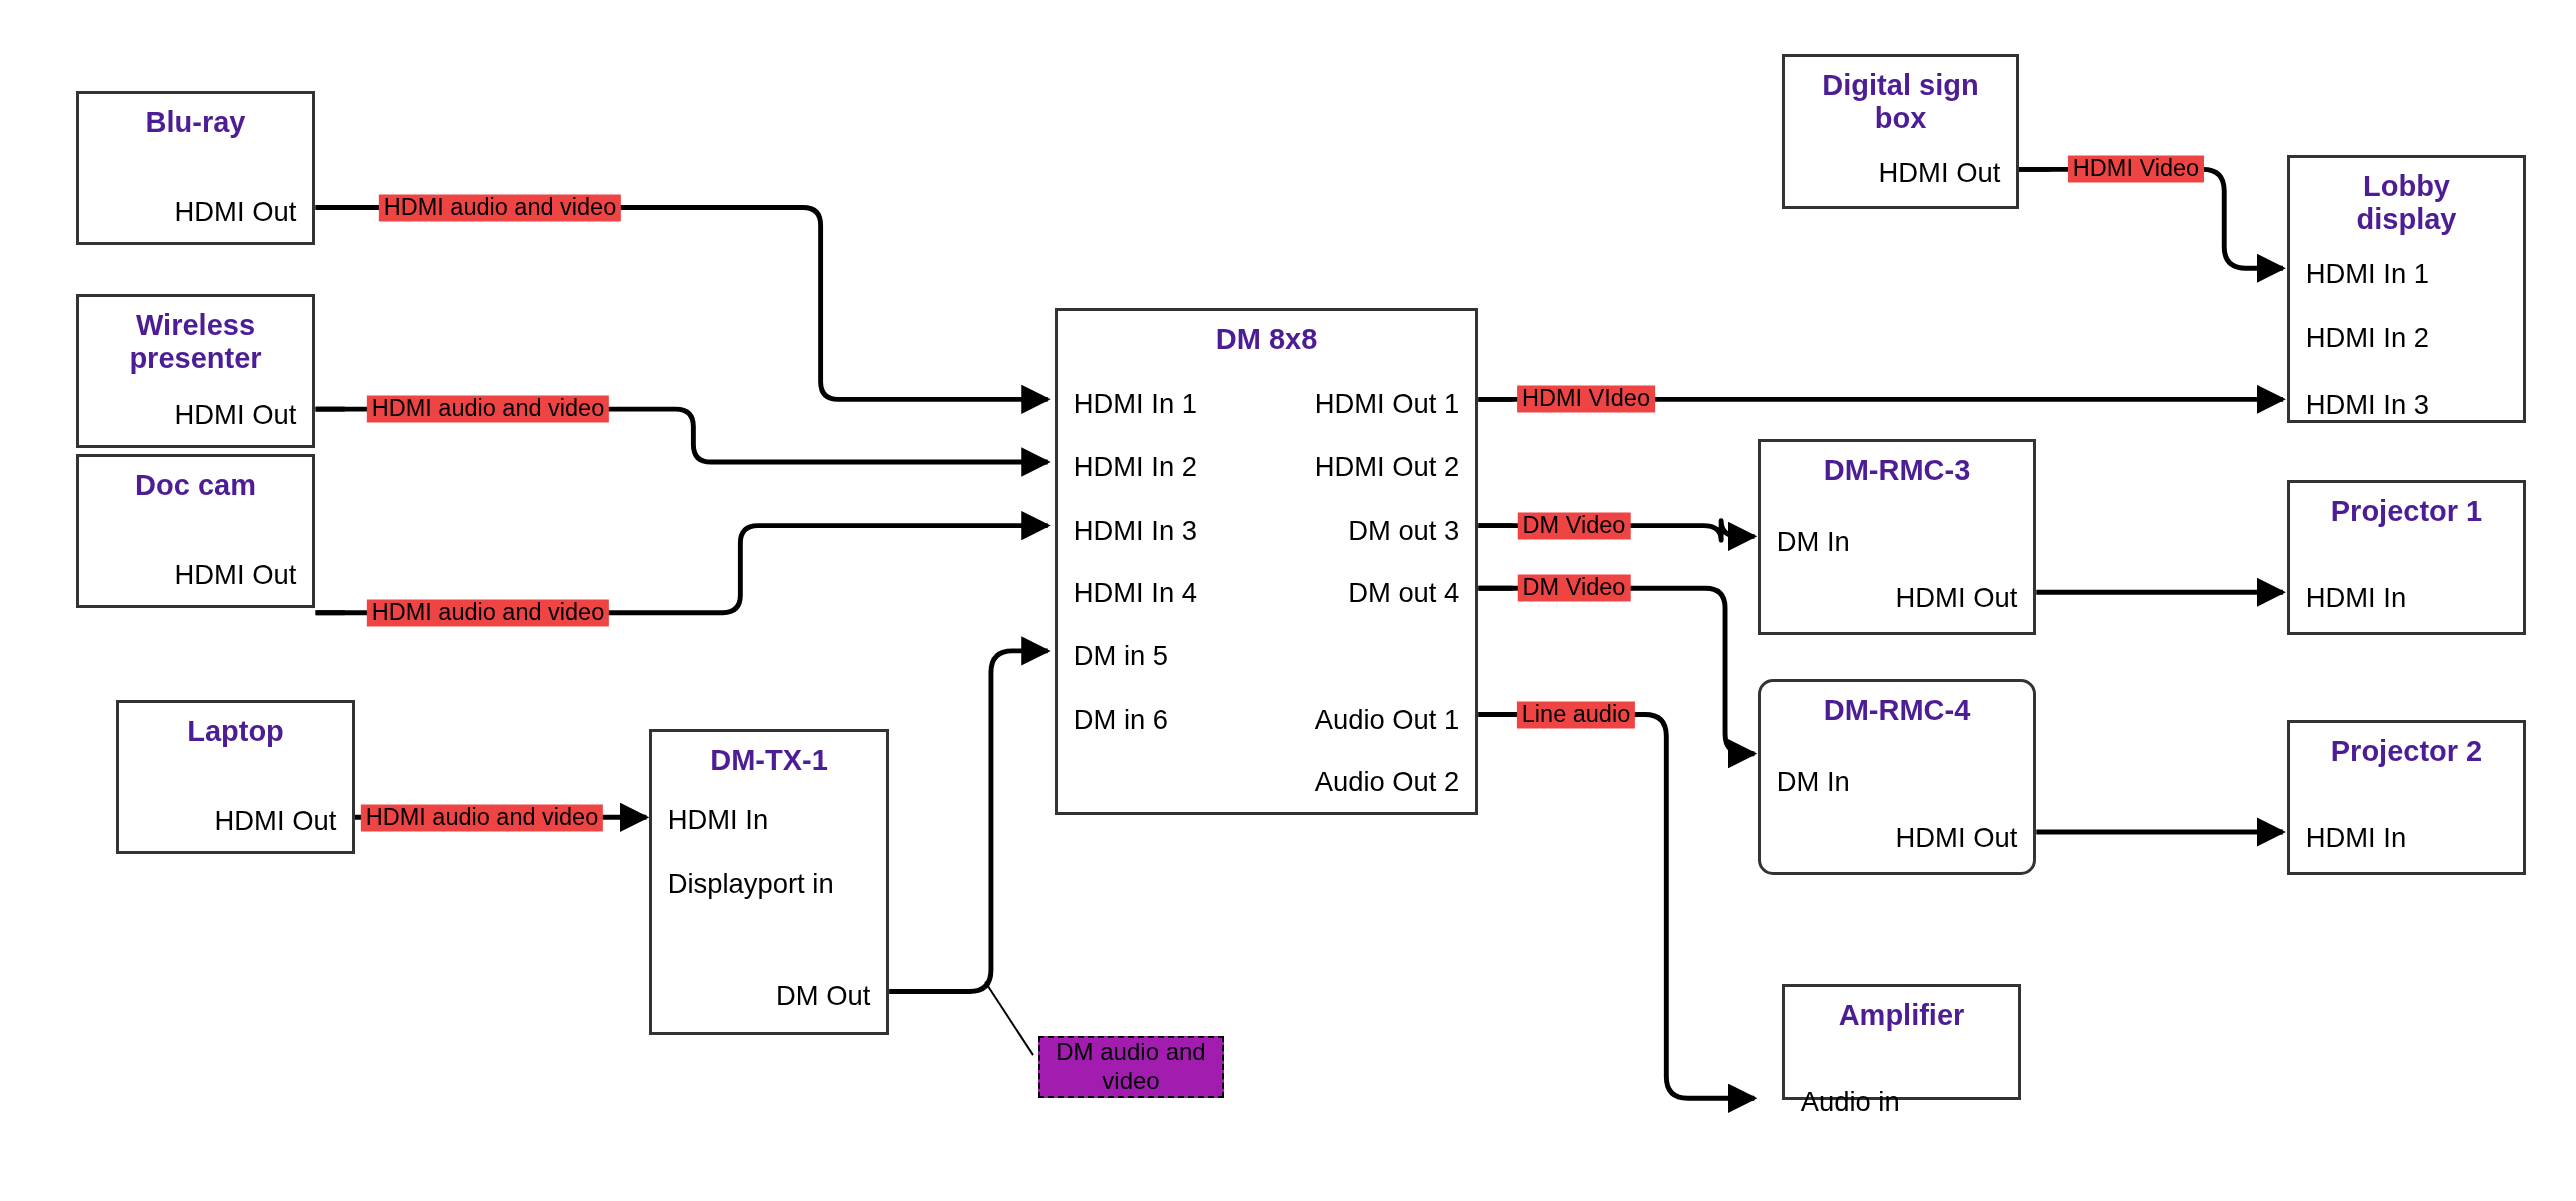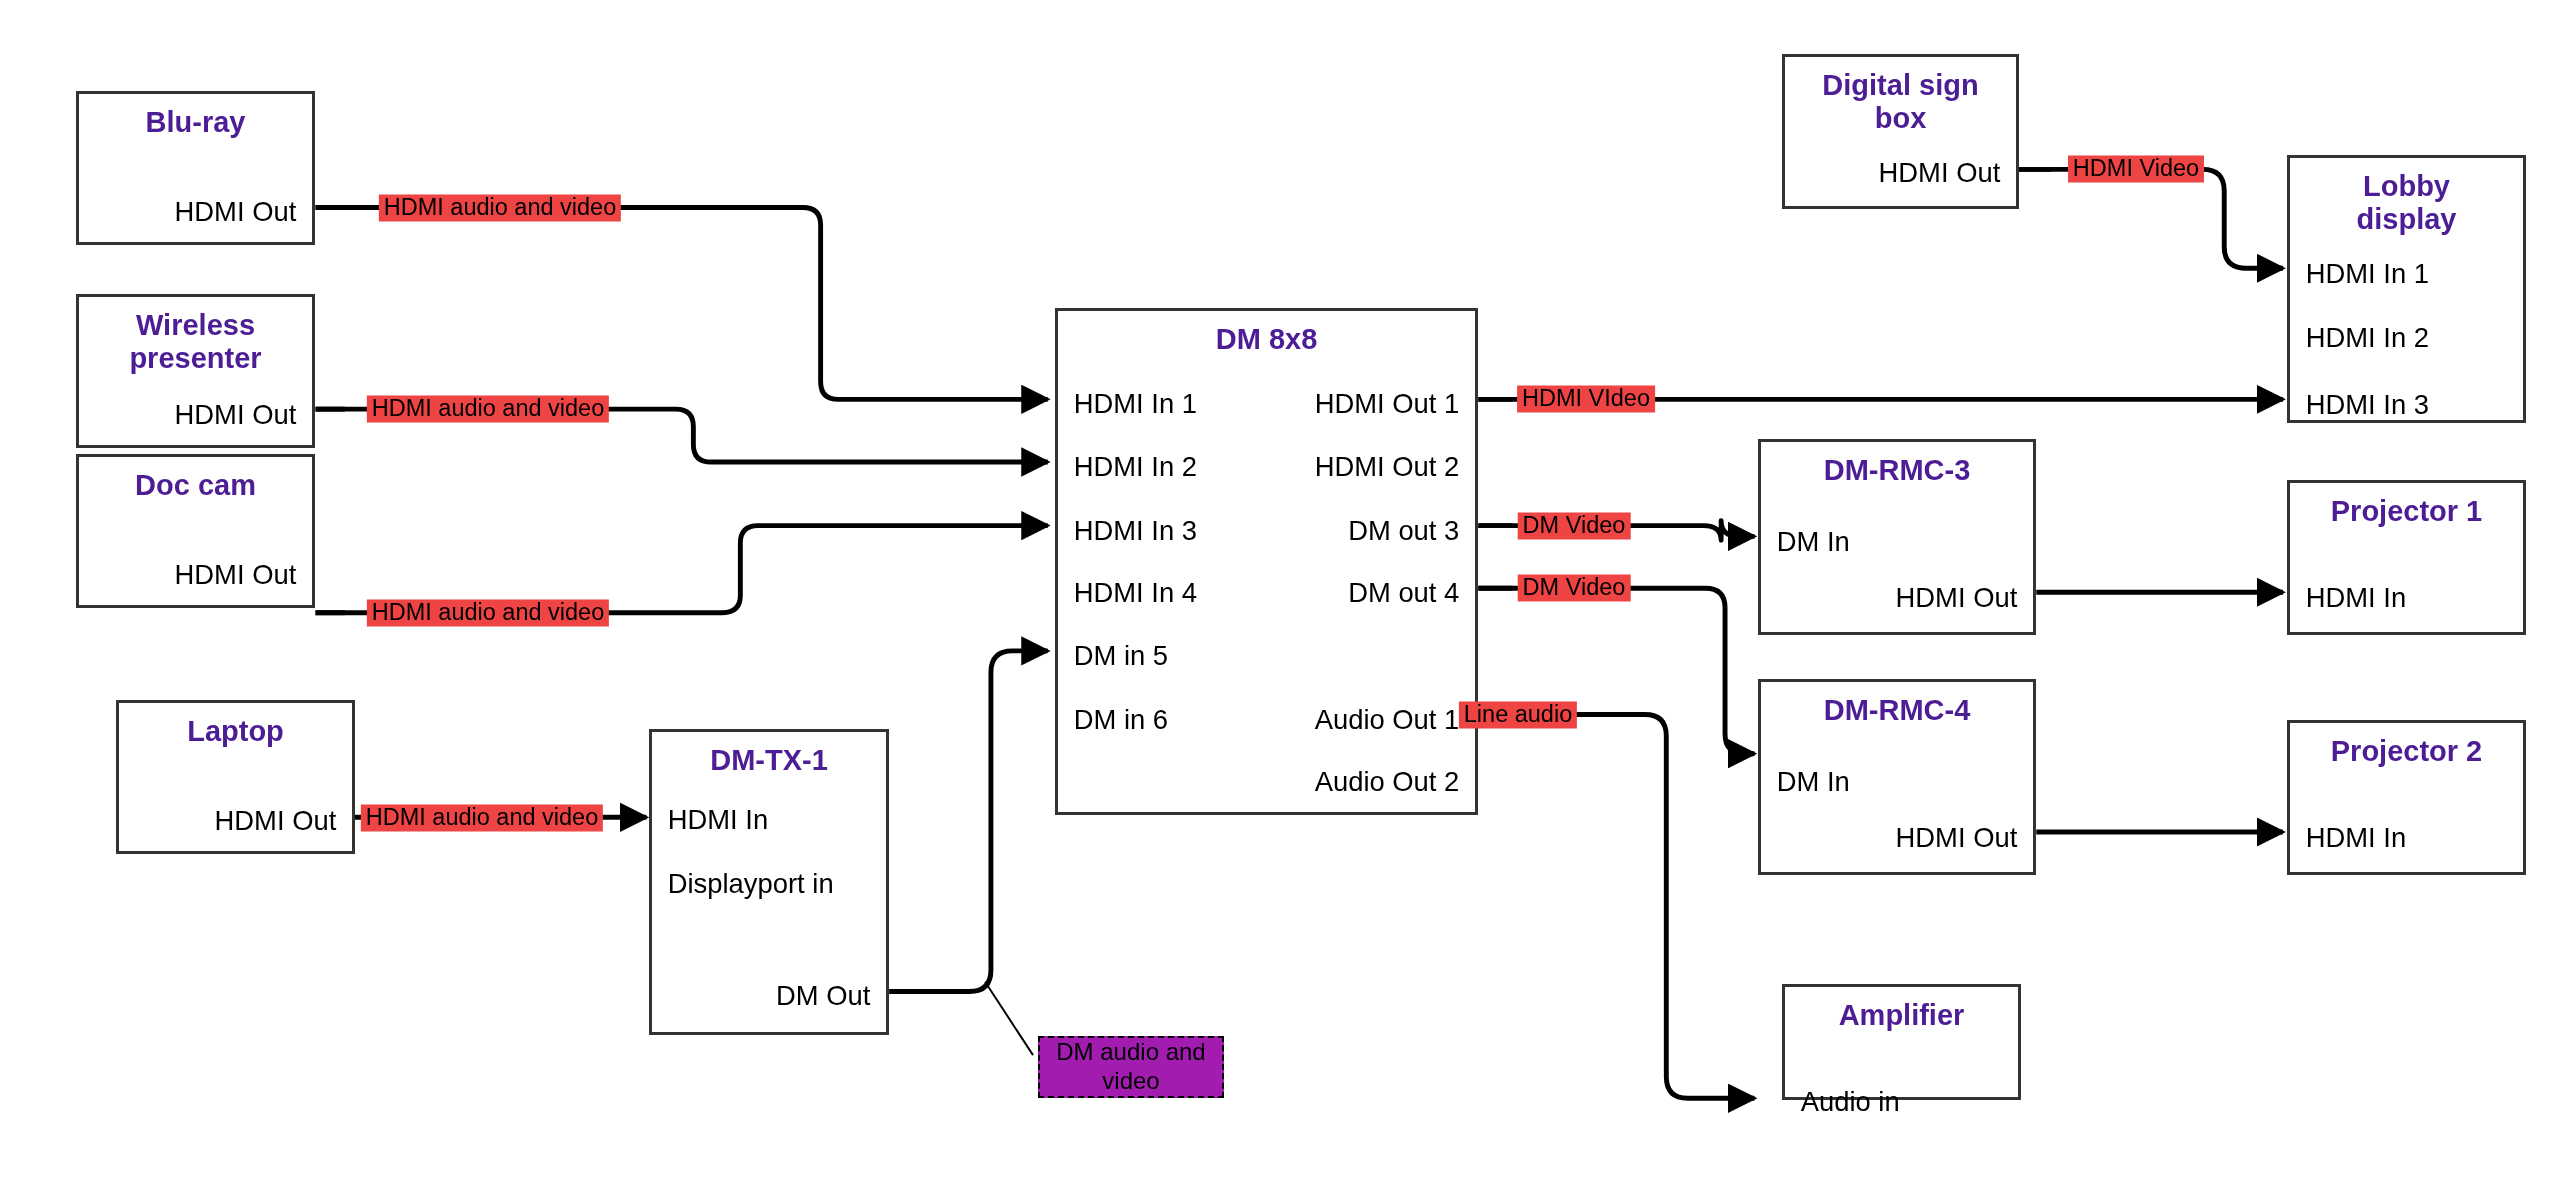--- a/index.html
+++ b/index.html
@@ -193,21 +193,21 @@
     <div class="port left" style="top:164px;">HDMI In 2</div>
     <div class="port left" style="top:231px;">HDMI In 3</div>
   </div>
 
   <div class="node" style="left:1758px; top:439px; width:278px; height:196px;">
     <div class="node-title">DM-RMC-3</div>
     <div class="port left" style="top:84px;">DM In</div>
     <div class="port right" style="top:140px;">HDMI Out</div>
   </div>
 
-  <div class="node" style="left:1758px; top:679px; width:278px; height:196px;">
+  <div class="node" style="left:1758px; top:679px; width:278px; height:196px;border-radius:15px;">
     <div class="node-title">DM-RMC-4</div>
     <div class="port left" style="top:84px;">DM In</div>
     <div class="port right" style="top:140px;">HDMI Out</div>
   </div>
 
   <div class="node" style="left:2287px; top:480px; width:239px; height:155px;">
     <div class="node-title">Projector 1</div>
     <div class="port left" style="top:99px;">HDMI In</div>
   </div>
 
@@ -221,19 +221,19 @@
     <div class="port left" style="top:99px;">Audio in</div>
   </div>
 
   <div class="wire-label" style="left:500px; top:208px;">HDMI audio and video</div>
   <div class="wire-label" style="left:488px; top:409px;">HDMI audio and video</div>
   <div class="wire-label" style="left:488px; top:613px;">HDMI audio and video</div>
   <div class="wire-label" style="left:482px; top:818px;">HDMI audio and video</div>
   <div class="wire-label" style="left:1586px; top:399px;">HDMI VIdeo</div>
   <div class="wire-label" style="left:1574px; top:526px;">DM Video</div>
   <div class="wire-label" style="left:1574px; top:588px;">DM Video</div>
-  <div class="wire-label" style="left:1518px; top:715px;">Line audio</div>
+  <div class="wire-label" style="left:1576px; top:715px;">Line audio</div>
   <div class="wire-label" style="left:2136px; top:169px;">HDMI Video</div>
 
   <div class="callout" style="left:1038px; top:1036px; width:186px; height:62px;">DM audio and video</div>
 
 </div>
 
 
 </body></html>

